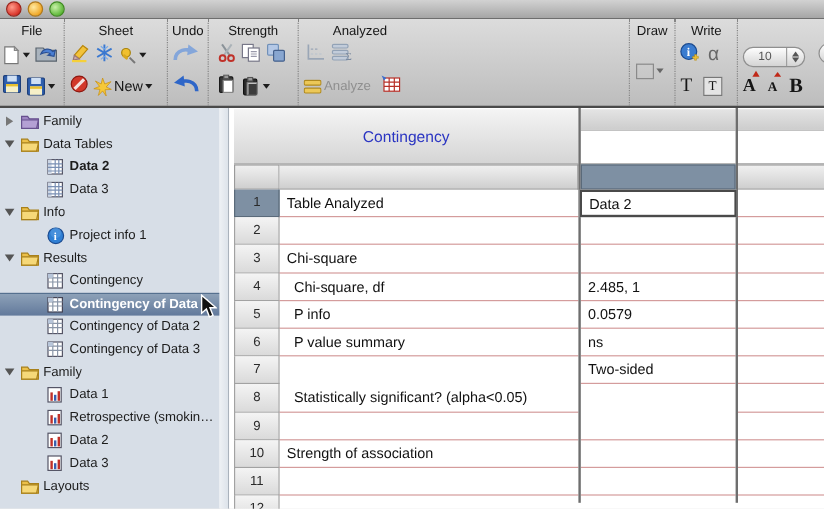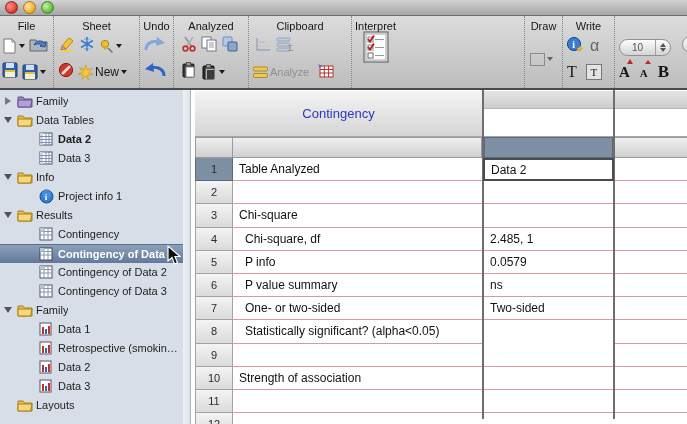--- a/index.html
+++ b/index.html
@@ -208,21 +208,21 @@
         <span>
           <svg width="22" height="16" viewBox="0 0 22 16">
               <path d="M20 14 C20 5 9 4 7 7" fill="none" stroke="#2e66c8" stroke-width="3"></path>
               <polygon points="9,1 1,7 10,10" fill="#2e66c8"></polygon>
             </svg>
         </span>
       </div>
     </div>
 
     <div class="sec dl" style="left:173px;width:75px">
-      <div class="sec-label">Analyzed</div>
+      <div class="sec-label">Strength</div>
       <div class="irow r1" style="left:7px">
         <span>
           <svg width="16" height="16" viewBox="0 0 16 16">
               <line x1="4" y1="1" x2="11" y2="11" stroke="#8a9298" stroke-width="1.6"></line>
               <line x1="12" y1="1" x2="5" y2="11" stroke="#aab2b8" stroke-width="1.6"></line>
               <circle cx="4.5" cy="12.5" r="2.4" fill="none" stroke="#c03028" stroke-width="1.6"></circle>
               <circle cx="11.5" cy="12.5" r="2.4" fill="none" stroke="#c03028" stroke-width="1.6"></circle>
             </svg>
         </span>
         <span>
@@ -257,21 +257,21 @@
               <rect x="5.5" y="0.5" width="4" height="3" fill="#9a9a9a" stroke="#555"></rect>
               <rect x="5" y="5" width="8" height="10" fill="#e8e8e8" stroke="#888"></rect>
               <rect x="6" y="6" width="7" height="9" fill="#3c3c3c"></rect>
             </svg>
           <span class="caret"></span>
         </span>
       </div>
     </div>
 
     <div class="sec dl" style="left:248px;width:103px">
-      <div class="sec-label">Clipboard</div>
+      <div class="sec-label">Analyzed</div>
       <div class="irow r1" style="left:6px">
         <span>
           <svg width="17" height="15" viewBox="0 0 17 15">
               <path d="M2 1 V13 H15" fill="none" stroke="#9aa6b6" stroke-width="1.4"></path>
               <line x1="4" y1="5" x2="10" y2="5" stroke="#9aa6b6" stroke-dasharray="2 1.5"></line>
               <line x1="4" y1="9" x2="13" y2="9" stroke="#b8c2ce" stroke-dasharray="2 1.5"></line>
             </svg>
         </span>
         <span>
           <svg width="18" height="15" viewBox="0 0 18 15">
@@ -298,39 +298,20 @@
                 <line x1="3" y1="10" x2="16" y2="10"></line>
                 <line x1="7.3" y1="3" x2="7.3" y2="14"></line>
                 <line x1="11.6" y1="3" x2="11.6" y2="14"></line>
               </g>
               <path d="M1 1 l4 2 -2 2 z" fill="#3a6fd0"></path>
             </svg>
         </span>
       </div>
     </div>
 
-    <div class="sec dl" style="left:351px;width:48px">
-      <div class="sec-label">Interpret</div>
-      <div class="irow" style="top:22px;left:11px">
-        <span>
-          <svg width="26" height="32" viewBox="0 0 26 32">
-              <rect x="1" y="1" width="24" height="30" fill="#e8e8e8" stroke="#555"></rect>
-              <rect x="3" y="3" width="20" height="26" fill="#fdfdfd" stroke="#aaa"></rect>
-              <rect x="5" y="6" width="5" height="5" fill="none" stroke="#888"></rect>
-              <path d="M5 8 l2 2.5 L11 4.5" fill="none" stroke="#c01818" stroke-width="1.8"></path>
-              <line x1="12" y1="8.5" x2="21" y2="8.5" stroke="#999"></line>
-              <rect x="5" y="14" width="5" height="5" fill="none" stroke="#888"></rect>
-              <path d="M5 16 l2 2.5 L11 12.5" fill="none" stroke="#c01818" stroke-width="1.8"></path>
-              <line x1="12" y1="16.5" x2="21" y2="16.5" stroke="#999"></line>
-              <rect x="5" y="22" width="5" height="5" fill="none" stroke="#666"></rect>
-              <line x1="12" y1="24.5" x2="21" y2="24.5" stroke="#999"></line>
-            </svg>
-        </span>
-      </div>
-    </div>
 
 
     <div class="sec dl" style="left:524px;width:38px">
       <div class="sec-label">Draw</div>
       <div class="irow" style="top:32px;left:5px">
         <span class="tbtn">
           <span style="display:inline-block;width:15px;height:13px;border:1.5px solid #8a8a8a"></span>
           <span class="caret gray"></span>
         </span>
       </div>
@@ -626,21 +607,20 @@
         <div class="rx"></div>
       </div>
       <div class="trow" style="top:184px">
         <div class="rn">6</div>
         <div class="rl ind">P value summary</div>
         <div class="rv">ns</div>
         <div class="rx"></div>
       </div>
       <div class="trow" style="top:207.2px">
         <div class="rn">7</div>
-        <div class="rl ind">One- or two-sided</div>
         <div class="rv">Two-sided</div>
         <div class="rx"></div>
       </div>
       <div class="trow" style="top:230.4px">
         <div class="rn">8</div>
         <div class="rl ind">Statistically significant? (alpha&lt;0.05)</div>
         <div class="rx"></div>
       </div>
       <div class="trow" style="top:253.6px">
         <div class="rn">9</div>

